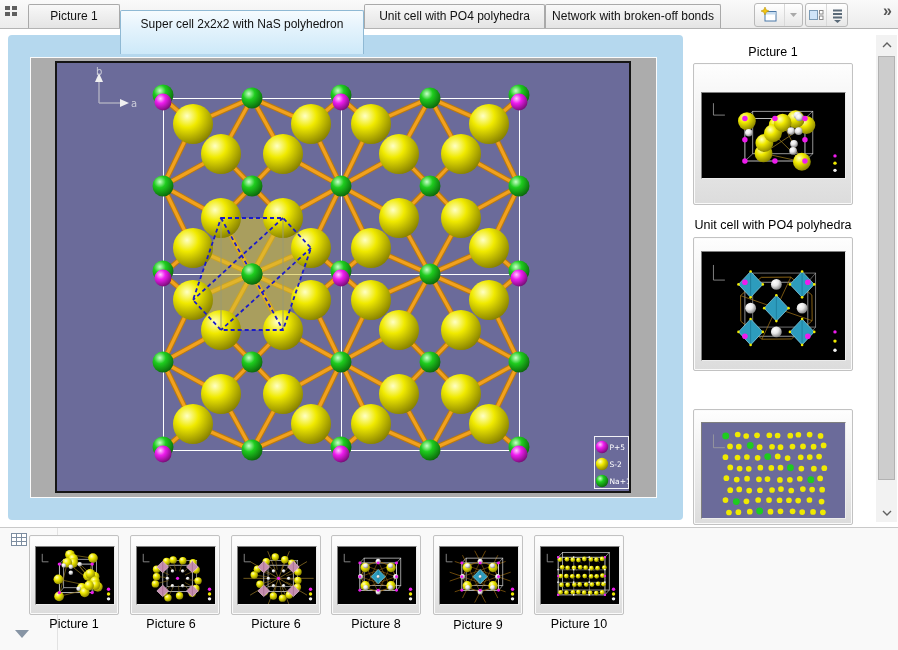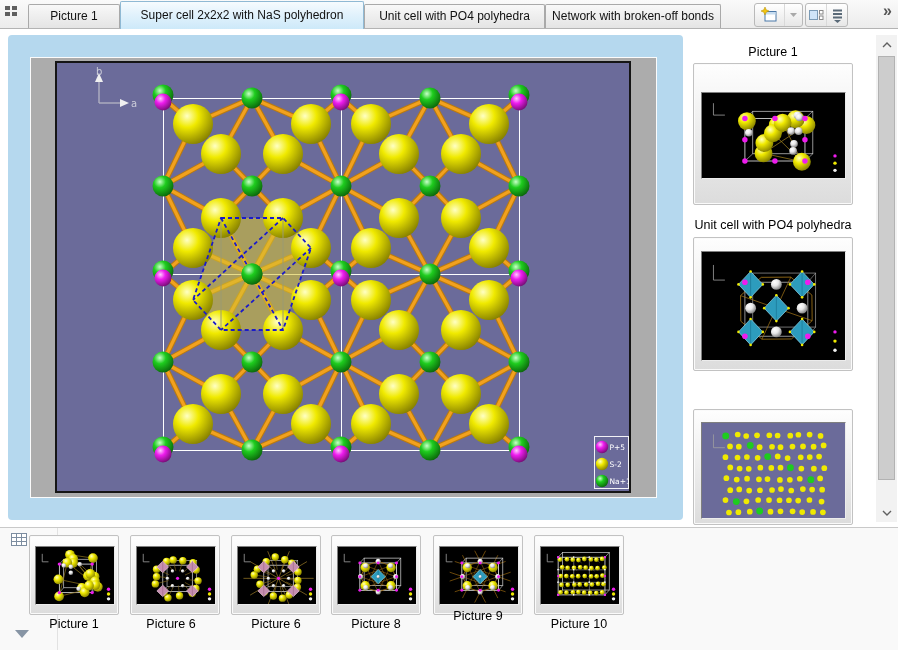--- a/index.html
+++ b/index.html
@@ -10,21 +10,21 @@
   
   #tabbar{position:absolute;left:0;top:0;width:898px;height:28px;
           background:linear-gradient(#fafafa,#ececec);border-bottom:1px solid #b3b3b3;}
   #overview-btn{position:absolute;left:5px;top:6px;width:20px;height:16px;cursor:pointer;}
   #overview-btn .sq{position:absolute;width:5px;height:4px;background:#5f5f5f;}
   #tabs{position:absolute;left:28px;top:0;height:28px;display:flex;}
   .tab{box-sizing:border-box;height:24px;margin-top:4px;padding-top:4px;text-align:center;
        font-size:12px;color:#111;background:linear-gradient(#f8f8f8,#e4e4e4);
        border:1px solid #a9a9a9;border-bottom:none;border-radius:2px 2px 0 0;
        white-space:nowrap;overflow:hidden;cursor:pointer;}
-  .tab.active{height:28px;margin-top:1px;padding-top:6px;
+  .tab.active{height:44px;margin-top:10px;padding-top:6px;
        background:linear-gradient(#f6fbfe 0%,#e2f2fc 45%,#cde9f9 100%);
        border-color:#8fb9d4;position:relative;z-index:2;}
   .tb-group{position:absolute;top:3px;height:22px;display:flex;align-items:center;
        border:1px solid #b9b9b9;border-radius:3px;background:linear-gradient(#ffffff,#e7e7e7);}
   .tb-btn{height:100%;display:flex;align-items:center;justify-content:center;cursor:pointer;}
   .tb-btn + .tb-btn{border-left:1px solid #d9d9d9;}
   #overflow-btn{position:absolute;right:7px;top:2px;font-size:16px;font-weight:bold;
        color:#555;cursor:pointer;letter-spacing:-1px;}
 
   
@@ -1010,21 +1010,21 @@
             <circle cx="40.17" cy="43.32" r="1.482" fill="#ee1cee"></circle>
             <circle cx="21.840000000000003" cy="29.64" r="1.482" fill="#ee1cee"></circle>
             <circle cx="58.5" cy="29.64" r="1.482" fill="#ee1cee"></circle>
             <line x1="6.24" y1="6.84" x2="6.24" y2="14.82" stroke="#a0a0a0" stroke-width="0.8"></line>
             <line x1="6.24" y1="14.82" x2="12.48" y2="14.82" stroke="#a0a0a0" stroke-width="0.8"></line>
             <circle cx="72.54" cy="42.18" r="1.7" fill="#ee1cee"></circle>
             <circle cx="72.54" cy="47.025" r="1.7" fill="#f0ea00"></circle>
             <circle cx="72.54" cy="51.870000000000005" r="1.7" fill="#f2f2f2"></circle>
           </svg></div>
       </div>
-      <div class="fs-label" style="left: 427px; top: 81px;">Picture 9</div>
+      <div class="fs-label" style="left: 427px; top: 90px;">Picture 9</div>
       <div class="thumb-box" style="left: 534px; top: 7px; width: 90px; height: 80px;">
         <div class="thumb-img" style="left: 5px; top: 10px;"><svg width="78" height="57" viewBox="0 0 78 57">
             <rect x="0" y="0" width="78" height="57" fill="#000000"></rect>
             <rect x="21.450000000000003" y="5.414999999999999" width="46.8" height="37.620000000000005" fill="none" stroke="#cfcfcf" stroke-width="0.7"></rect>
             <rect x="17.16" y="10.26" width="46.8" height="37.620000000000005" fill="none" stroke="#cfcfcf" stroke-width="0.9"></rect>
             <line x1="17.16" y1="10.26" x2="21.450000000000003" y2="5.414999999999999" stroke="#cfcfcf" stroke-width="0.6"></line>
             <line x1="63.959999999999994" y1="10.26" x2="68.25" y2="5.414999999999999" stroke="#cfcfcf" stroke-width="0.6"></line>
             <line x1="17.16" y1="47.88" x2="21.450000000000003" y2="43.035000000000004" stroke="#cfcfcf" stroke-width="0.6"></line>
             <line x1="63.959999999999994" y1="47.88" x2="68.25" y2="43.035000000000004" stroke="#cfcfcf" stroke-width="0.6"></line>
             <line x1="32.76" y1="10.26" x2="32.76" y2="47.879999999999995" stroke="#b8b8b8" stroke-width="0.5"></line>

